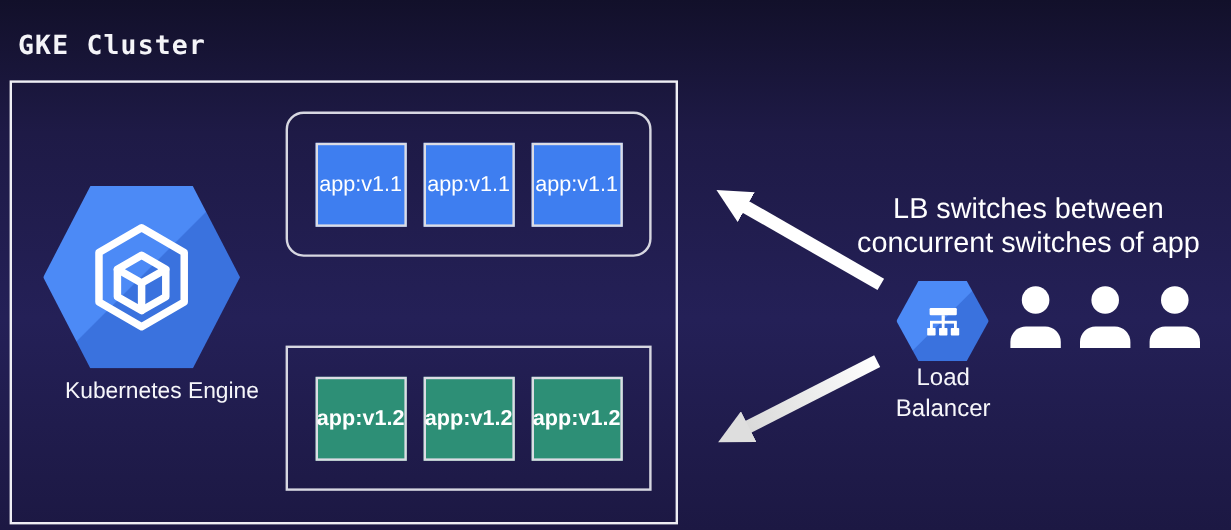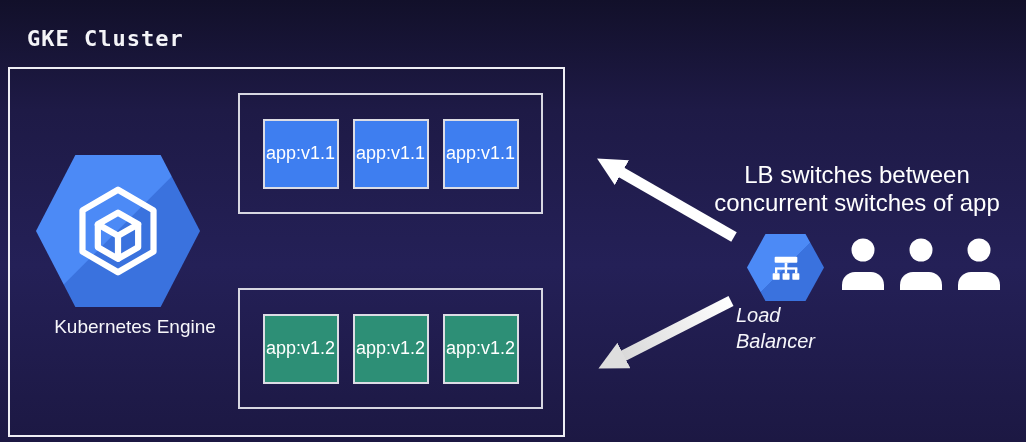--- a/index.html
+++ b/index.html
@@ -4,58 +4,58 @@
 <style>
   html,body{margin:0;padding:0;background:#0e0c22;}
   #stage{
     position:relative;width:1026px;height:442px;overflow:hidden;
     background:linear-gradient(180deg,#12102a 0%,#1e1a46 25%,#242057 60%,#1c1843 100%);
     font-family:"Liberation Sans",sans-serif;color:#ffffff;
   }
   .abs{position:absolute;}
   
   .gke-title{
-    left:27px;top:26px;
+    left:15px;top:26px;
     font-family:"DejaVu Sans Mono","Liberation Mono",monospace;
     font-weight:bold;font-size:22px;letter-spacing:1px;color:#f4f4f8;
   }
   
   .cluster-box{
     left:8px;top:67px;width:553px;height:366px;
     border:2px solid #eeeef4;
   }
   
   .pods-box{
     left:238px;width:301px;height:117px;
     border:2px solid #d7d7e1;
     display:flex;align-items:center;justify-content:center;gap:14px;
   }
-  .pods-box.top{top:93px;}
-  .pods-box.bottom{top:288px;}
+  .pods-box.top{top:93px;border-radius:15px;}
+  .pods-box.bottom{top:288px;font-weight:bold;}
   .pod{
     width:76px;height:70px;border:2px solid #dcdce4;
     display:flex;align-items:center;justify-content:center;
     font-size:18px;color:#ffffff;box-sizing:border-box;
   }
   .pod-blue{background:#3e7ef0;}
   .pod-green{background:#2d8f76;}
   .pods-label{
     left:238px;top:241px;width:301px;text-align:center;
     font-size:19px;color:#f2f2f6;
   }
   
   .hex{
     clip-path:polygon(24% 0,76% 0,100% 50%,76% 100%,24% 100%,0 50%);
     background:linear-gradient(135deg,#4c8af6 0%,#4c8af6 49.5%,#3a72de 50%,#3a72de 100%);
     display:flex;align-items:center;justify-content:center;
   }
   .hex-k8s{left:36px;top:155px;width:164px;height:152px;}
   .hex-lb{left:747px;top:234px;width:77px;height:67px;}
   .k8s-label{left:25px;top:316px;width:220px;text-align:center;font-size:19px;color:#f6f6fa;}
-  .lb-label{left:736px;top:302px;width:100px;font-size:20px;line-height:1.3;color:#f6f6fa;font-style:italic;}
+  .lb-label{left:736px;top:302px;width:100px;text-align:center;font-size:20px;line-height:1.3;color:#f6f6fa;}
   
   .annotation{
     left:688px;top:133px;width:338px;text-align:center;
     font-size:24px;line-height:1.18;color:#ffffff;margin-top:28px;
   }
   
   .users-row{left:839px;top:238px;display:flex;gap:10px;}
   svg{display:block;}
   .arrow-layer{left:0;top:0;pointer-events:none;}
 </style>

